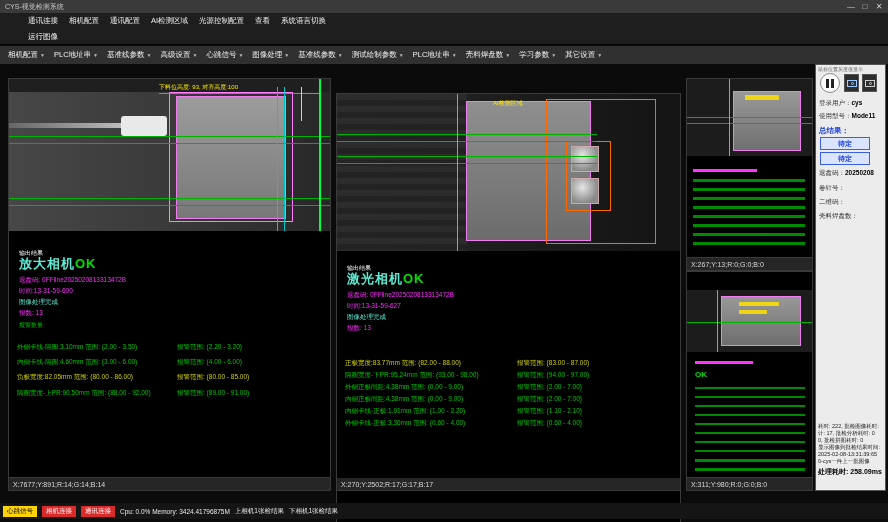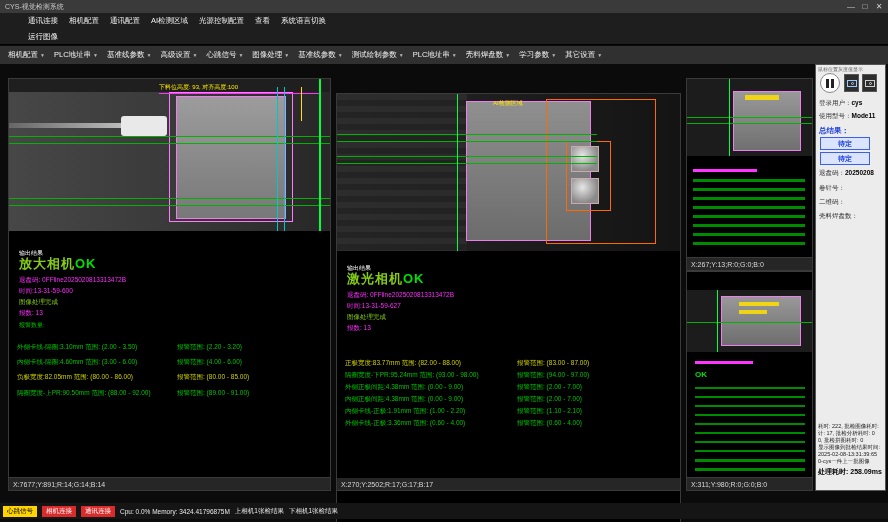--- a/index.html
+++ b/index.html
@@ -39,21 +39,21 @@
   .mg{background:#ff35ff;}
   .yl{background:#ffe000;}
   .part{position:absolute;border:1px solid #f07df0;}
   .orect{position:absolute;border:1.5px solid #ff6a00;}
   .blob{position:absolute;background:radial-gradient(ellipse at 40% 35%,#e6e6e6,#8a8a8a 70%);border:1px solid #caa;}
   .ovtext{position:absolute;color:#ffe800;font-size:6px;white-space:nowrap;}
 
   .t{position:absolute;white-space:nowrap;}
   .magenta{color:#ff2bff;}
   .green{color:#00c400;}
-  .blue{color:#84cc16;}
+  .blue{color:#5eead4;}
   .white{color:#fff;}
   .bigtitle{font-size:13px;font-weight:bold;letter-spacing:1px;}
   .oktxt{color:#00e000;}
   .small6{font-size:6px;}
   .small65{font-size:6.5px;}
   .mrow{position:absolute;left:8px;right:2px;font-size:6.5px;color:#00c400;white-space:nowrap;}
   .mc2{position:absolute;left:160px;}
   .v-mid .mc2{left:172px;}
   .warn{color:#cfcf00;}
   .fakelines{position:absolute;background:repeating-linear-gradient(180deg,rgba(0,185,0,.75) 0 2.5px,transparent 2.5px 9px);}

